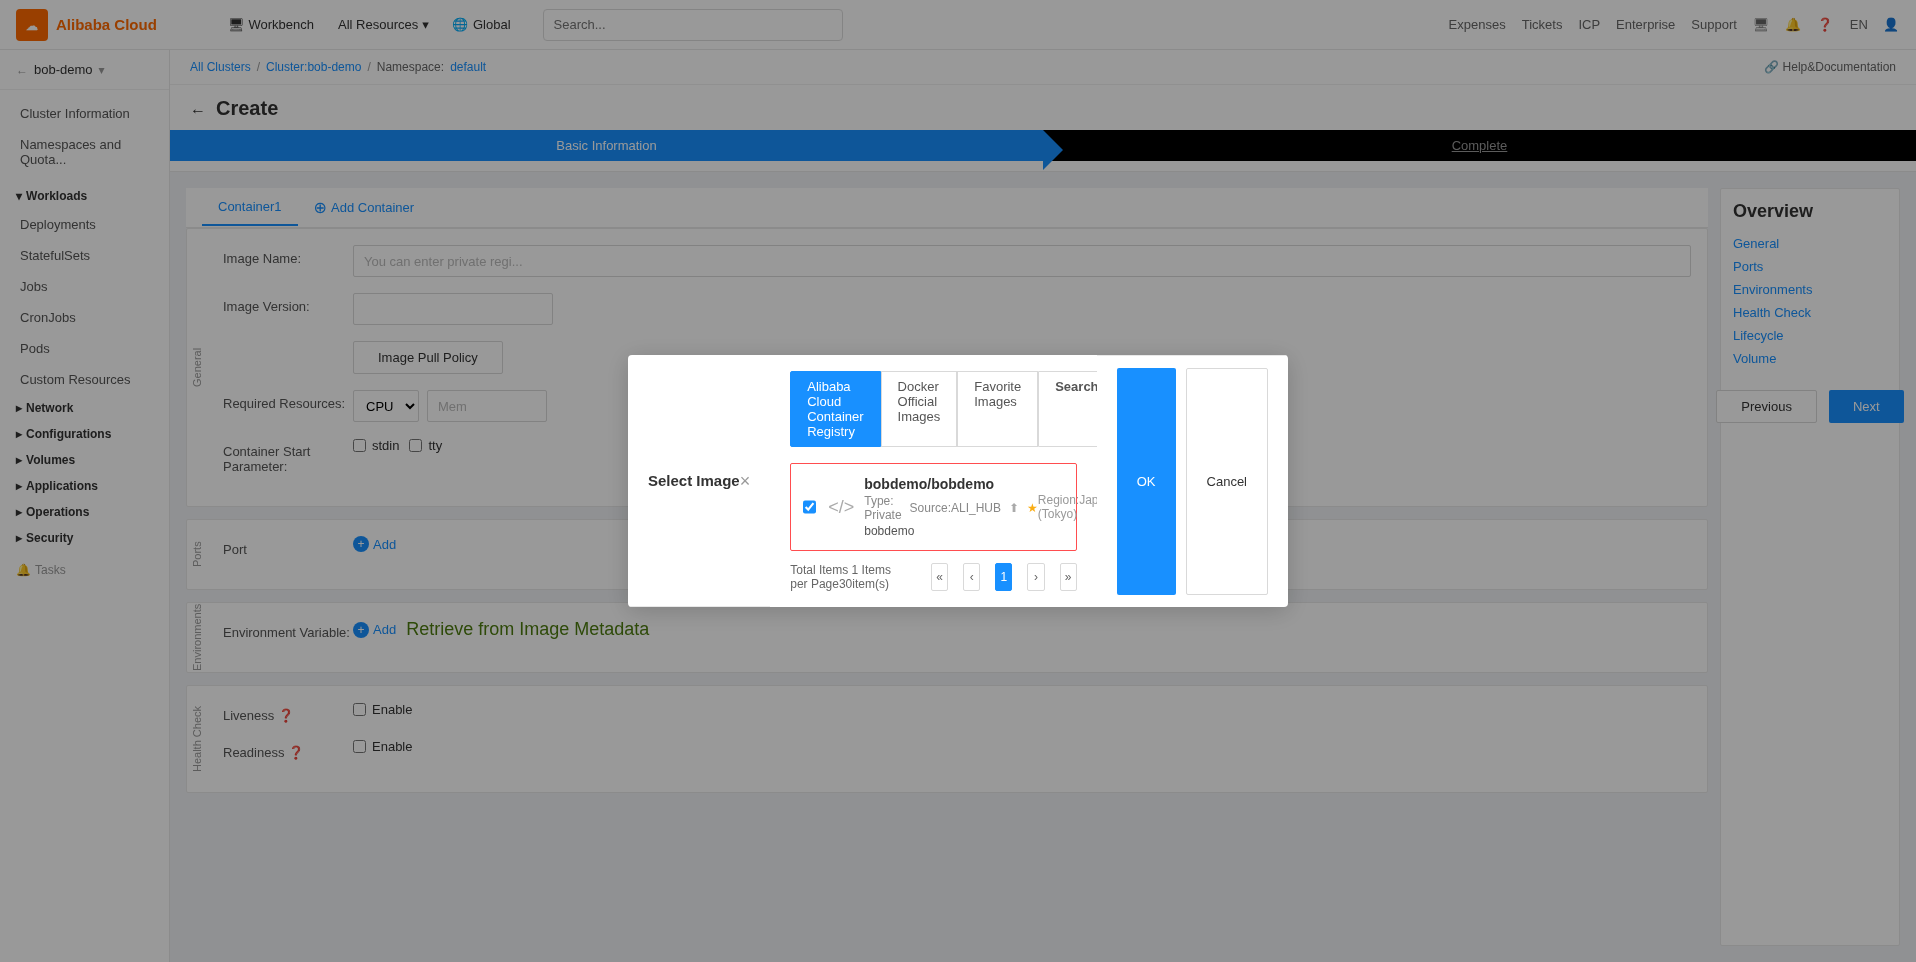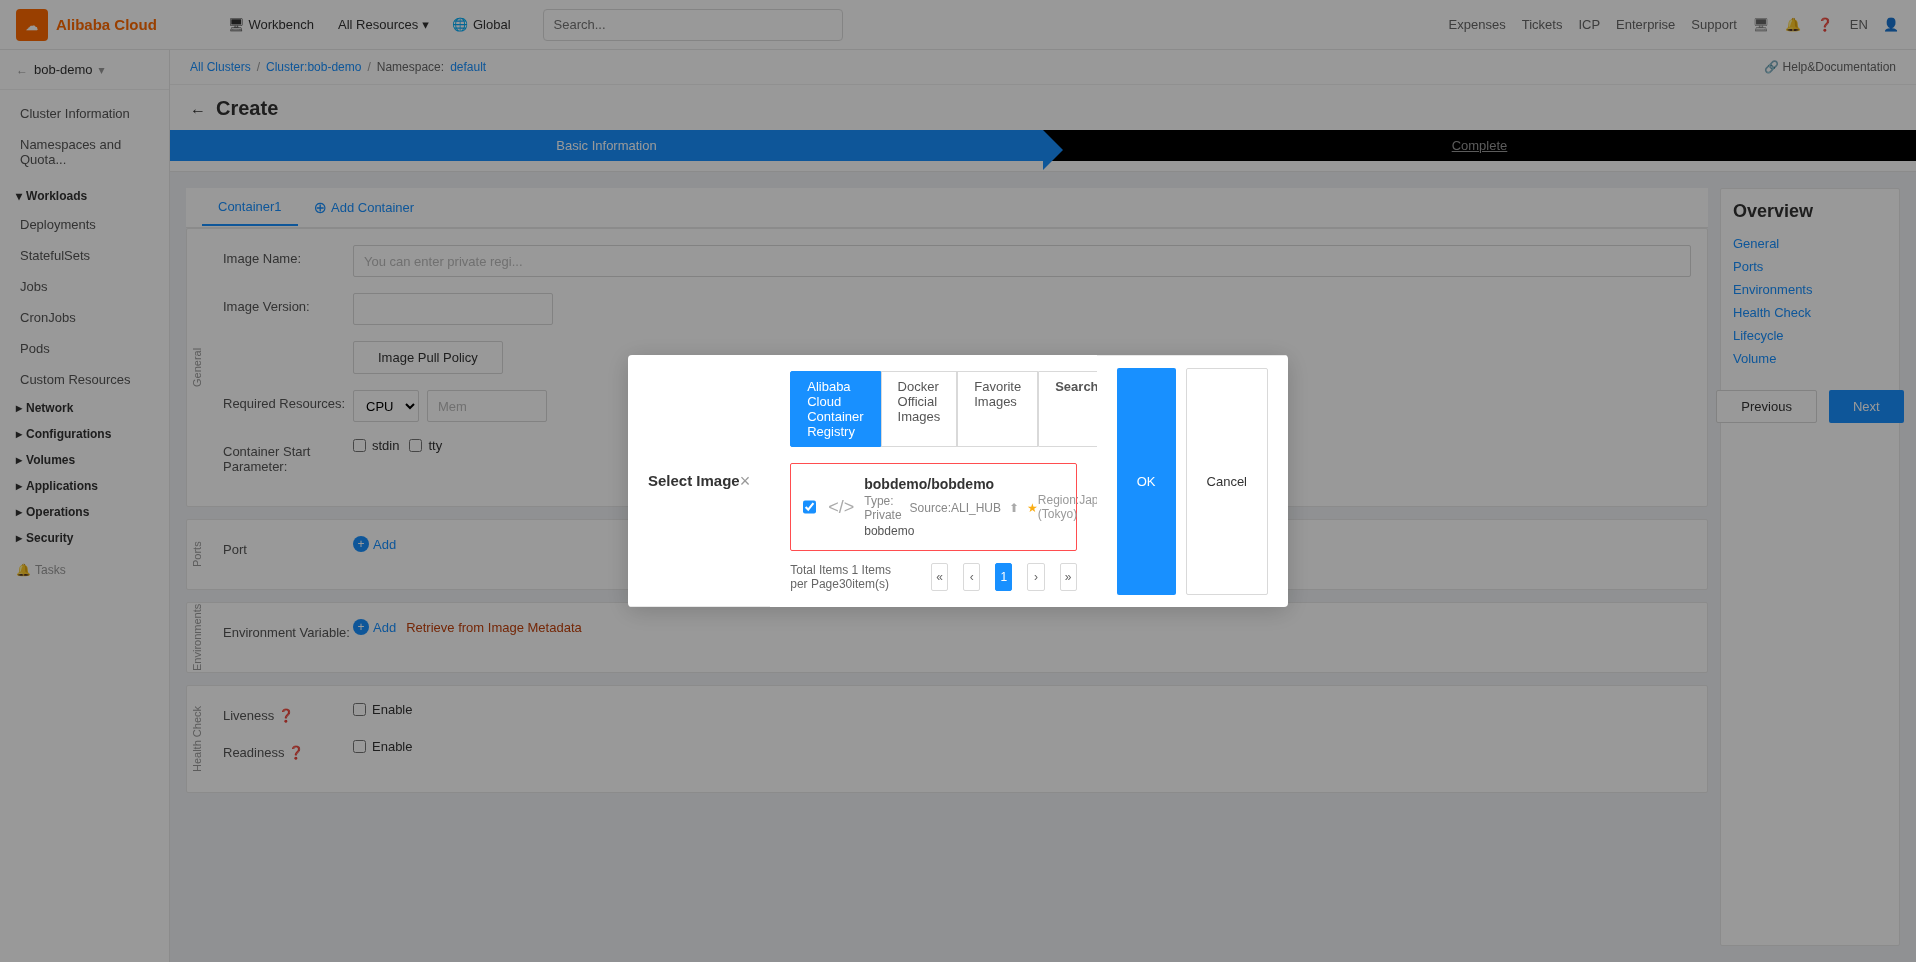--- a/index.html
+++ b/index.html
@@ -334,21 +334,21 @@
           <div class="section-wrapper">
             <div class="section-label">Environments</div>
             <div style="flex:1; padding:16px;">
               <div class="form-row">
                 <div class="form-label">Environment Variable:</div>
                 <div style="display:flex; gap:10px; align-items:center;">
                   <div class="add-btn">
                     <div class="add-icon">+</div>
                     <span>Add</span>
                   </div>
-                  <a href="#" style="color:#c2410c;text-decoration:none;font-size:13px;">Retrieve from Image Metadata</a>
+                  <a href="#" style="color:#4d7c0f;text-decoration:none;font-size:18px;">Retrieve from Image Metadata</a>
                 </div>
               </div>
             </div>
           </div>
         </div>
 
         <div class="form-card">
           <div class="section-wrapper">
             <div class="section-label">Health Check</div>
             <div style="flex:1; padding:16px;">

